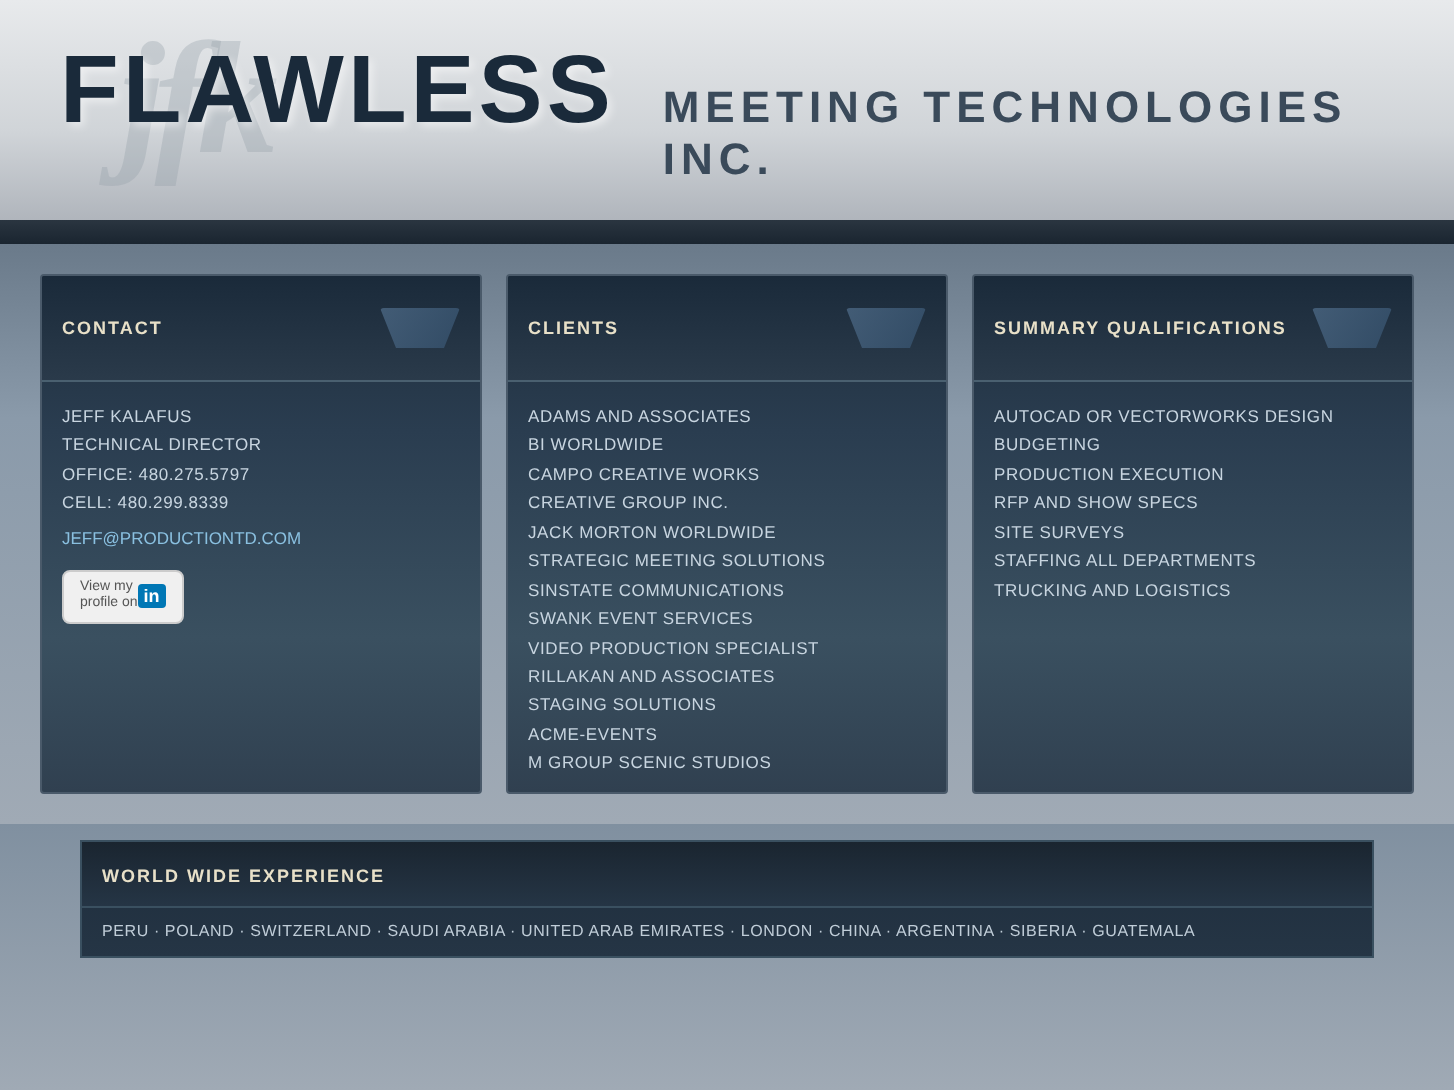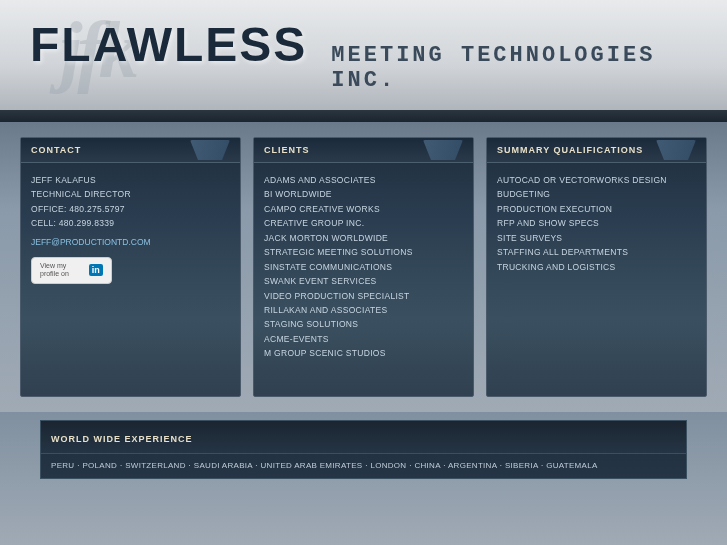--- a/index.html
+++ b/index.html
@@ -48,21 +48,21 @@
       text-transform: uppercase;
       font-family: Arial Black, Arial, sans-serif;
       text-shadow: 2px 2px 4px rgba(255,255,255,0.5);
     }
     .logo-sub {
       font-size: 22px;
       font-weight: bold;
       color: #3a4a5a;
       letter-spacing: 3px;
       text-transform: uppercase;
-      font-family: Liberation Mono, monospace;
+      font-family: Liberation Sans, sans-serif;
     }
 
     
     .dark-banner {
       background: linear-gradient(180deg, #2a3540 0%, #1a2530 100%);
       height: 12px;
     }
 
     
     .main-content {
@@ -77,21 +77,21 @@
     .card {
       background: linear-gradient(180deg, #1e2d3c 0%, #2a3d50 30%, #3a5060 70%, #304050 100%);
       border: 1px solid #4a5a6a;
       flex: 1;
       padding: 0;
       border-radius: 2px;
       overflow: hidden;
     }
     .card-header {
       background: linear-gradient(180deg, #1a2a3a 0%, #2a3a4a 100%);
-      padding: 2px 10px;
+      padding: 16px 10px;
       border-bottom: 1px solid #4a6070;
       display: flex;
       align-items: center;
       justify-content: space-between;
     }
     .card-header-title {
       color: #e8e0c8;
       font-size: 9px;
       font-weight: bold;
       letter-spacing: 1px;
@@ -126,21 +126,21 @@
       display: inline-block;
       margin-top: 8px;
       background: #f0f0f0;
       border: 1px solid #ccc;
       border-radius: 4px;
       padding: 4px 8px;
       font-size: 8px;
       color: #333;
       display: flex;
       align-items: center;
-      gap: 20px;
+      gap: 0;
       width: fit-content;
     }
     .linkedin-icon {
       background: #0077b5;
       color: white;
       font-weight: bold;
       font-size: 9px;
       padding: 1px 3px;
       border-radius: 2px;
     }

